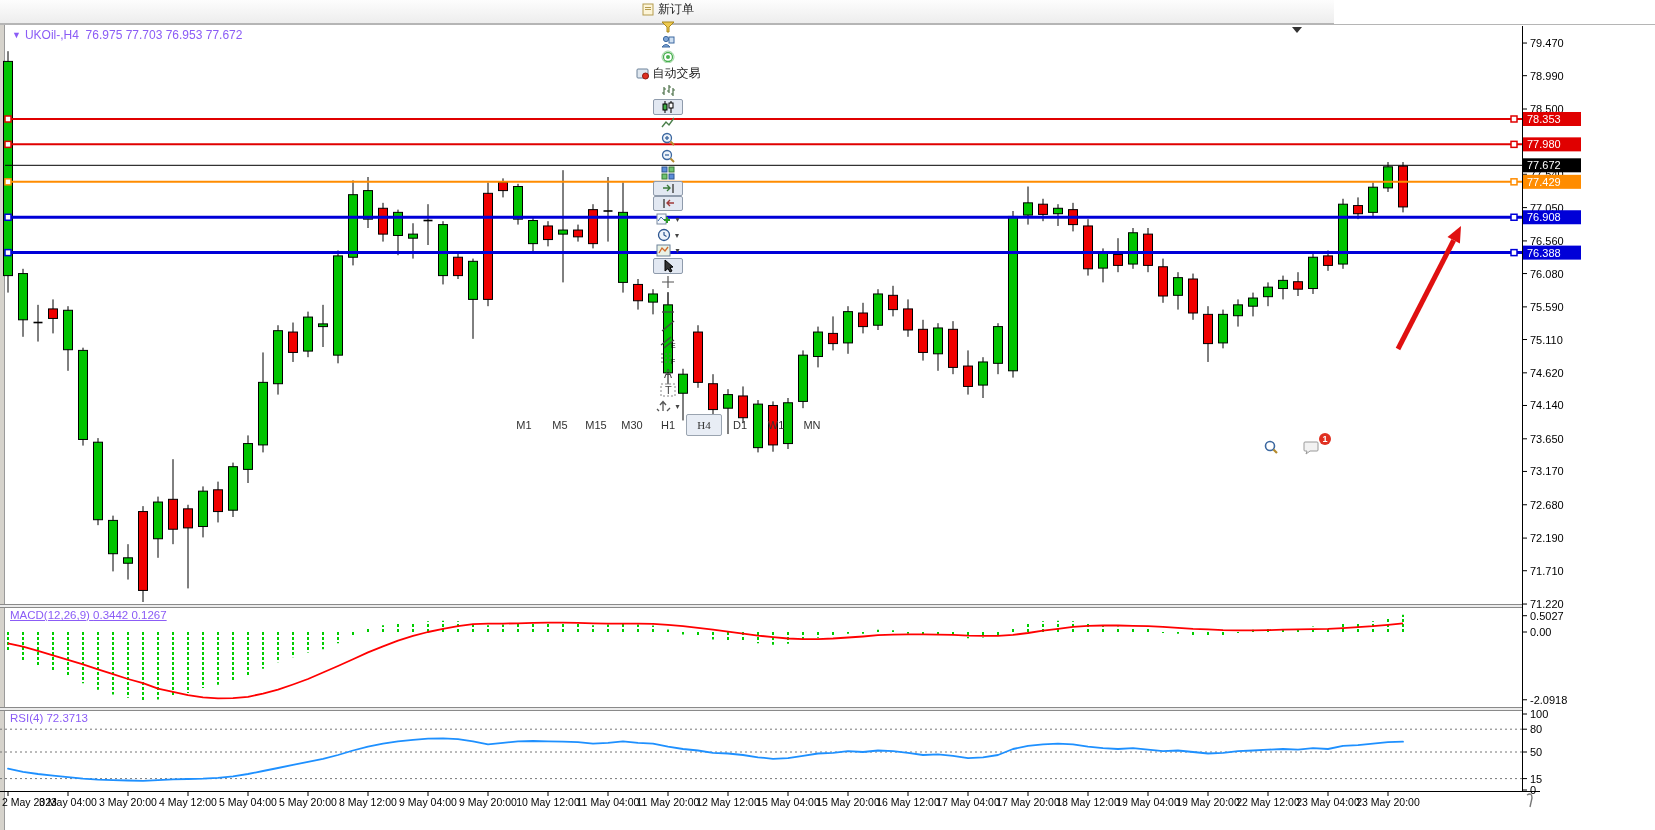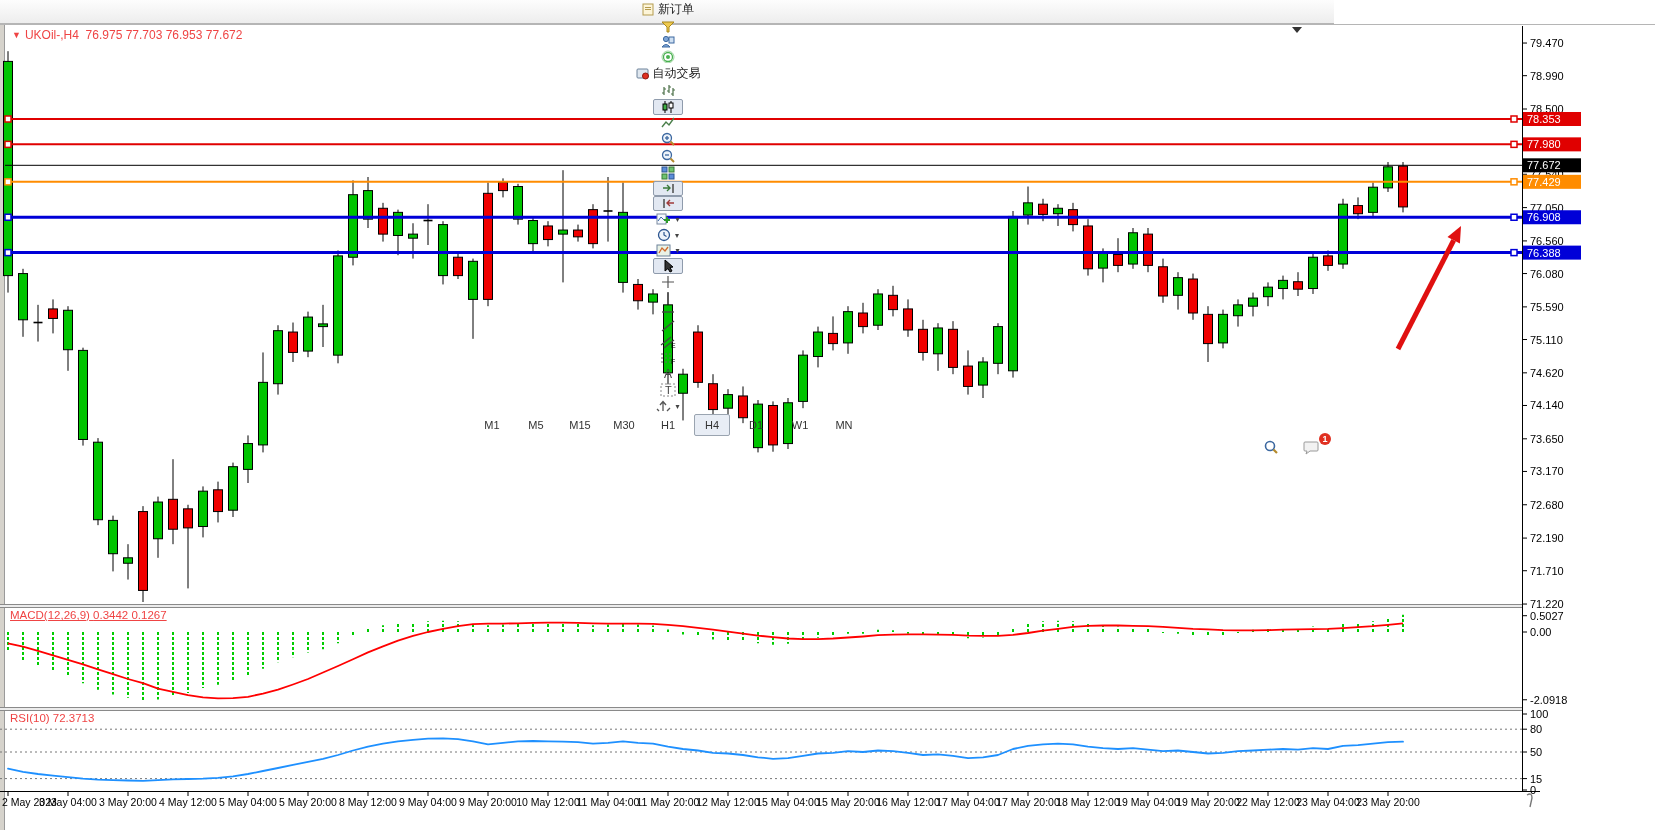--- a/index.html
+++ b/index.html
@@ -12,33 +12,33 @@
   .grip{width:5px;height:18px;margin:0 2px;
     background:repeating-linear-gradient(#bbb 0 1px,transparent 1px 3px);
     background-size:2px 100%;background-repeat:no-repeat;background-position:1px 0;}
   .sep{width:1px;height:18px;background:#c6c6c6;margin:0 3px;}
   .tbtn{height:20px;min-width:22px;border:1px solid transparent;border-radius:2px;
     display:flex;align-items:center;justify-content:center;gap:3px;padding:0 3px;
     font-size:12px;color:#222;background:transparent;cursor:default;}
   .tbtn.active{border:1px solid #8f9bac;background:#e2e8f2;}
   .tbtn .cap{font-size:12px;}
   .caret{font-size:8px;color:#444;margin-left:1px;}
-  .tfbar{display:flex;align-items:flex-start;gap:8px;}
+  .tfbar{display:flex;align-items:flex-start;}
   .tfbtn{height:20px;min-width:26px;border:1px solid transparent;display:flex;align-items:center;
     justify-content:center;font-size:11px;color:#333;padding:0 4px;border-radius:2px;}
-  .tfbtn.active{border:1px solid #9aa4b0;background:#e8edf5;}
+  .tfbtn.active{border:1px solid #9aa4b0;background:#e8edf5;font-family:Liberation Serif, serif;}
   .tb-right{margin-left:auto;display:flex;align-items:center;margin-right:8px;gap:10px;}
   
   .ic{display:inline-block;}
   .badge{position:absolute;top:-4px;right:-6px;background:#e03021;color:#fff;border-radius:50%;
     width:12px;height:12px;font-size:9px;line-height:12px;text-align:center;font-weight:bold;}
   
   .chartwin{position:absolute;top:24px;left:0;width:1655px;height:806px;background:#fff;}
   .lborder{position:absolute;top:24px;left:0;width:4px;height:806px;background:#d6d3cc;border-right:1px solid #9a9a9a;}
-  .paneLabel{position:absolute;z-index:3;font-size:11.5px;color:#ef4444;white-space:pre;}
+  .paneLabel{position:absolute;z-index:3;font-size:11.5px;color:#8b5cf6;white-space:pre;}
   #chartTitle{top:28px;left:12px;font-size:12px;}
   #chartTitle .tri{font-size:9px;vertical-align:1px;margin-right:4px;}
   #macdLabel{top:609px;left:10px;text-decoration:underline;}
   #rsiLabel{top:712px;left:10px;}
   svg text{font-family:"Liberation Sans",sans-serif;}
 </style>
 </head>
 <body>
 
 <div class="toolbar">
@@ -252,21 +252,21 @@
       <span class="badge">1</span>
     </div>
   </div>
 </div>
 
 <div class="chartwin"></div>
 <div class="lborder"></div>
 
 <div class="paneLabel" id="chartTitle"><span class="tri">▼</span><span>UKOil-,H4</span>&nbsp;&nbsp;<span>76.975 77.703 76.953 77.672</span></div>
 <div class="paneLabel" id="macdLabel"><span>MACD(12,26,9)</span> <span>0.3442 0.1267</span></div>
-<div class="paneLabel" id="rsiLabel"><span>RSI(10)</span> <span>72.3713</span></div>
+<div class="paneLabel" id="rsiLabel"><span>RSI(4)</span> <span>72.3713</span></div>
 
 <svg id="cv" width="1655" height="830" style="position:absolute;top:0;left:0;z-index:1">
     <line x1="0" y1="24.5" x2="1655" y2="24.5" stroke="#b5b5b5"></line>
     <rect x="0" y="604.5" width="1522" height="3" fill="#ececec"></rect>
     <line x1="0" y1="604.5" x2="1522" y2="604.5" stroke="#8a8a8a" shape-rendering="crispEdges"></line>
     <line x1="0" y1="607.5" x2="1522" y2="607.5" stroke="#8a8a8a" shape-rendering="crispEdges"></line>
     <rect x="0" y="707.5" width="1522" height="3" fill="#ececec"></rect>
     <line x1="0" y1="707.5" x2="1522" y2="707.5" stroke="#8a8a8a" shape-rendering="crispEdges"></line>
     <line x1="0" y1="710.5" x2="1522" y2="710.5" stroke="#8a8a8a" shape-rendering="crispEdges"></line>
     <line x1="0" y1="791.5" x2="1540" y2="791.5" stroke="#000" shape-rendering="crispEdges"></line>

